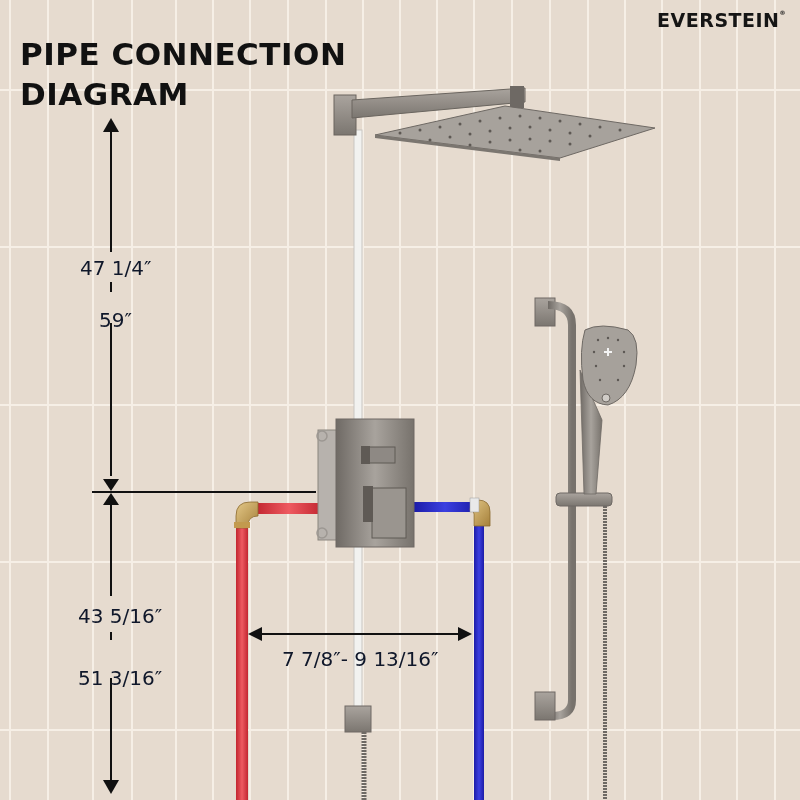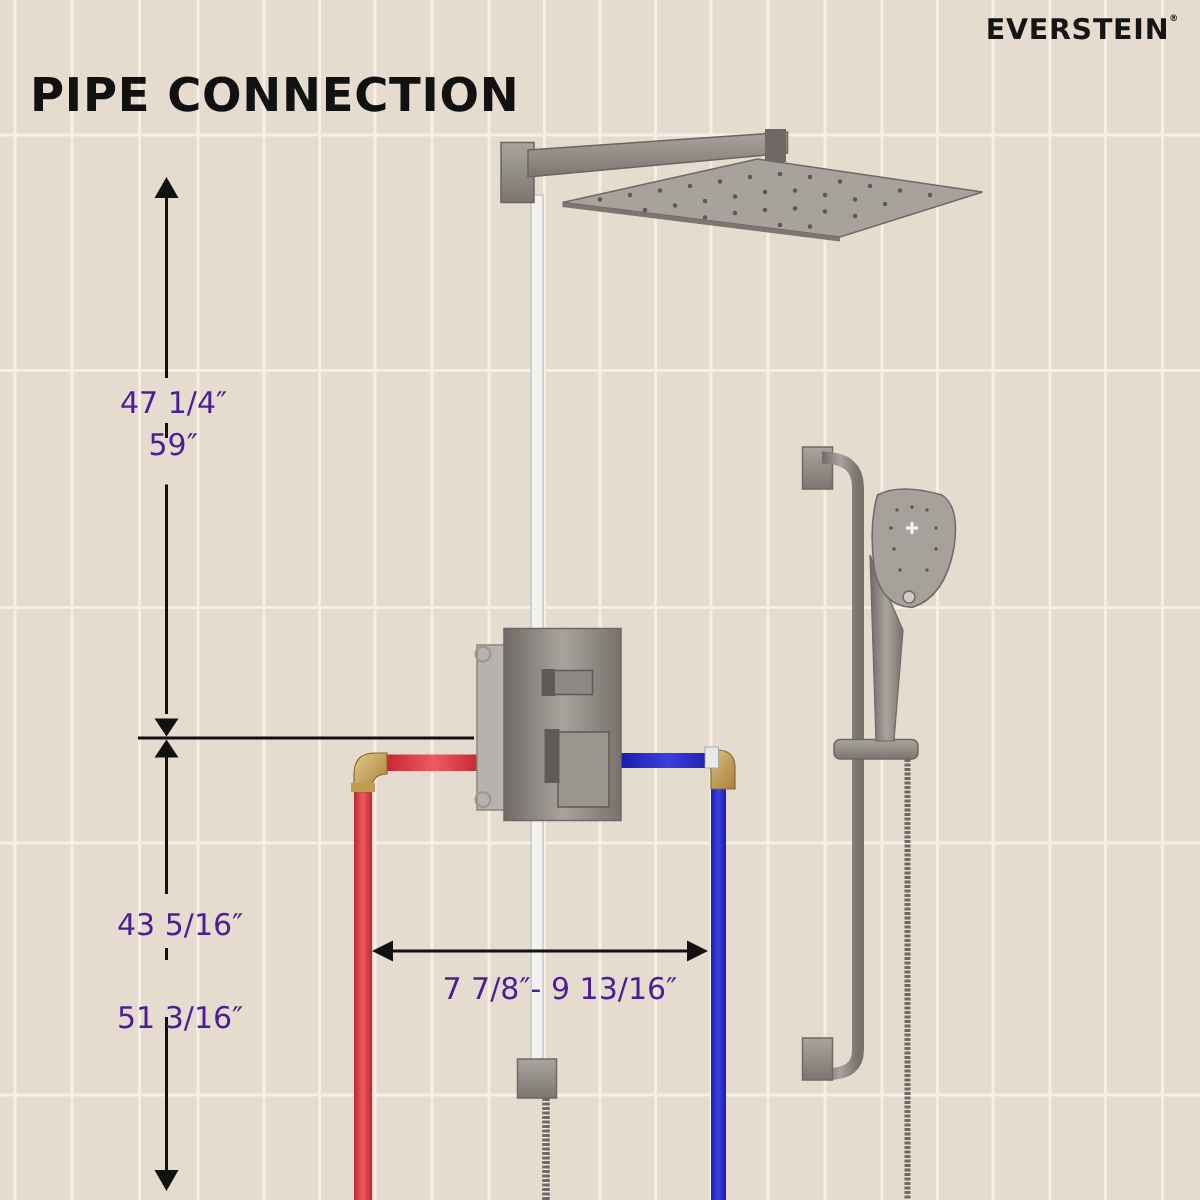--- a/index.html
+++ b/index.html
@@ -1,23 +1,23 @@
 <!DOCTYPE html>
 <html><head>
 <meta charset="utf-8">
 <style>
   html, body { margin: 0; padding: 0; }
   body { width: 800px; height: 800px; overflow: hidden; background: #e6dbcf; font-family: "Liberation Sans", "DejaVu Sans", sans-serif; }
   .stage { position: relative; width: 800px; height: 800px; overflow: hidden; }
   .tiles { position: absolute; inset: 0; }
-  .title { position: absolute; left: 20px; top: 44px; font-weight: 700; font-size: 31px; line-height: 40px; letter-spacing: 0.5px; color: #111; font-family: "DejaVu Sans", "Liberation Sans", sans-serif; }
+  .title { position: absolute; left: 20px; top: 34px; font-weight: 700; font-size: 31px; line-height: 40px; letter-spacing: 0.5px; color: #111; font-family: "DejaVu Sans", "Liberation Sans", sans-serif; }
   .title span { display: block; }
   .brand { position: absolute; right: 14px; top: 9px; font-weight: 700; font-size: 19px; color: #151515; font-family: "DejaVu Sans", sans-serif; letter-spacing: 0.5px; }
   .brand sup { font-size: 6px; vertical-align: top; }
-  .dim { position: absolute; font-size: 20px; color: #4c1d95; font-family: "DejaVu Sans", sans-serif; white-space: nowrap; }
+  .dim { position: absolute; font-size: 20px; color: #0f172a; font-family: "DejaVu Sans", sans-serif; white-space: nowrap; }
   svg.art { position: absolute; inset: 0; }
 </style>
 </head>
 <body>
 
 <div class="stage">
 
   <svg class="tiles" width="800" height="800" viewBox="0 0 800 800">
     <rect x="0" y="0" width="800" height="800" fill="#e6dbcf"></rect>
     <g stroke="#f6efe6" stroke-width="2">
@@ -45,20 +45,21 @@
       <line x1="0" y1="90" x2="800" y2="90"></line>
         <line x1="0" y1="247" x2="800" y2="247"></line>
       <line x1="0" y1="405" x2="800" y2="405"></line>
         <line x1="0" y1="562" x2="800" y2="562"></line>
       <line x1="0" y1="730" x2="800" y2="730"></line>
     </g>
   </svg>
 
   <div class="title">
     <span>PIPE CONNECTION</span>
+    <span>DIAGRAM</span>
   </div>
 
   <div class="brand">
     <span>EVERSTEIN</span><sup>®</sup>
   </div>
 
   <svg class="art" width="800" height="800" viewBox="0 0 800 800">
     <defs>
       <linearGradient id="metal" x1="0" y1="0" x2="1" y2="0">
         <stop offset="0" stop-color="#6f6a65"></stop>
@@ -202,18 +203,18 @@
       <polygon points="103,780 119,780 111,794" stroke="none"></polygon>
     </g>
     <g stroke="#111" stroke-width="2" fill="#111">
       <line x1="258" y1="634" x2="462" y2="634"></line>
       <polygon points="248,634 262,627 262,641" stroke="none"></polygon>
       <polygon points="472,634 458,627 458,641" stroke="none"></polygon>
     </g>
   </svg>
 
   <div class="dim" style="left:80px; top:256px;">47 1/4″</div>
-  <div class="dim" style="left:99px; top:284px;">59″</div>
+  <div class="dim" style="left:99px; top:308px;">59″</div>
   <div class="dim" style="left:78px; top:604px;text-align:right;">43 5/16″</div>
   <div class="dim" style="left:78px; top:644px;margin-top:22px;">51 3/16″</div>
-  <div class="dim" style="left:295px; top:647px;">7 7/8″- 9 13/16″</div>
+  <div class="dim" style="left:282px; top:647px;">7 7/8″- 9 13/16″</div>
 
 </div>
 
 </body></html>

